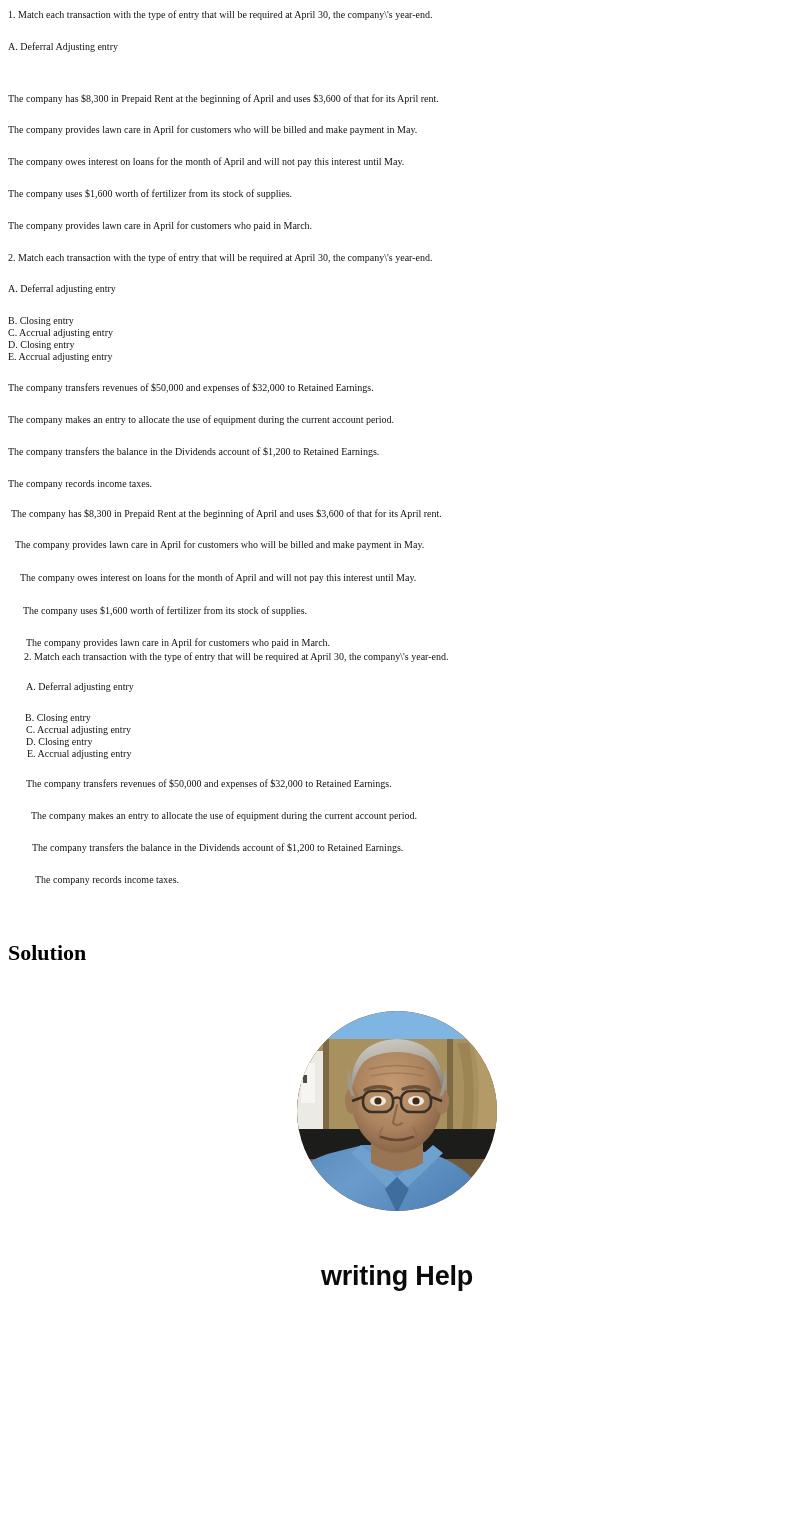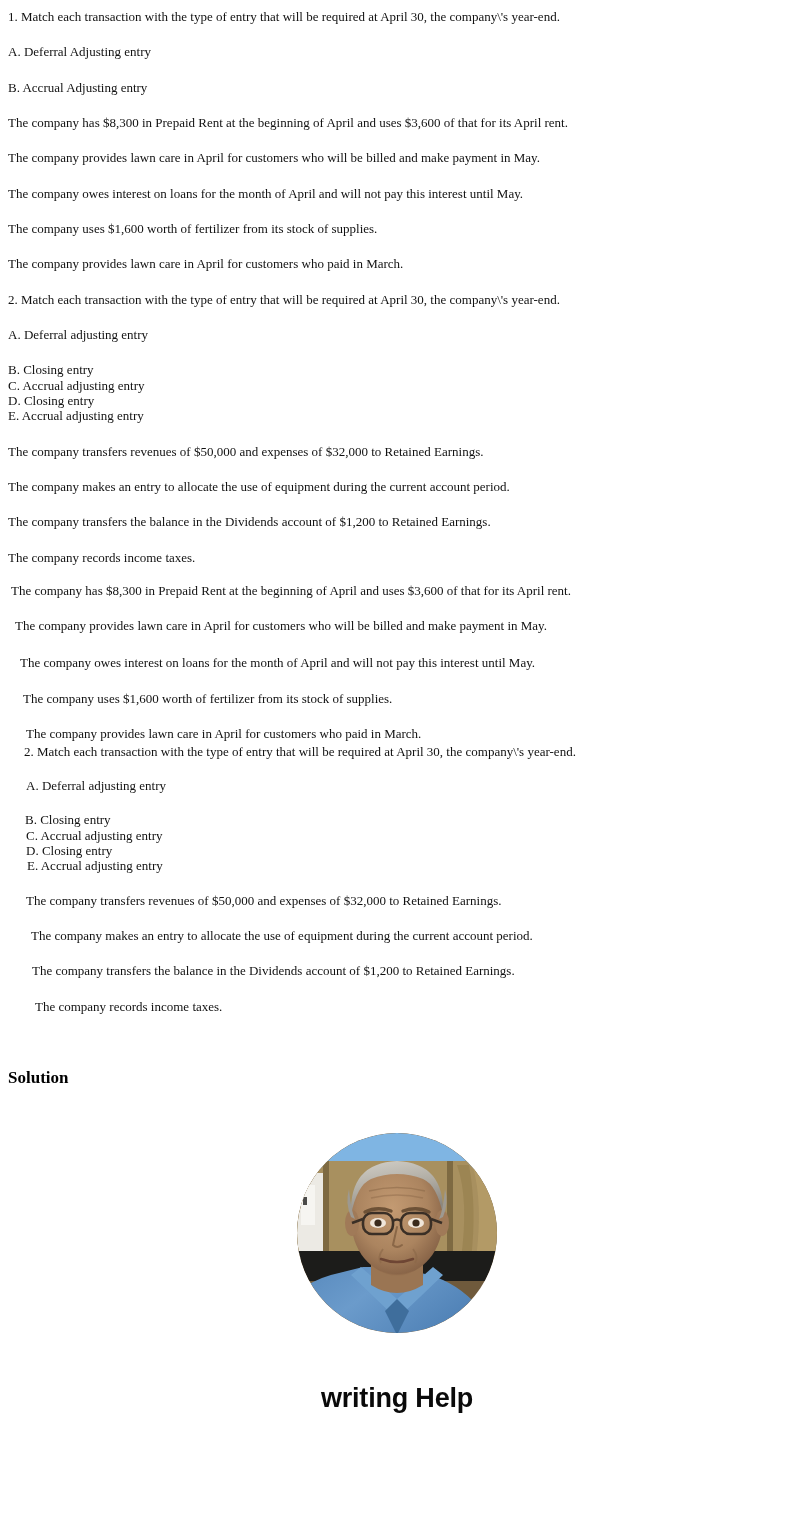--- a/index.html
+++ b/index.html
@@ -19,21 +19,21 @@
 
   .page {
     width: 794px;
     position: relative;
     padding: 0;
   }
 
   
   .qline {
     font-family: "Liberation Serif", "DejaVu Serif", serif;
-    font-size: 13px;
+    font-size: 10px;
     line-height: 1.18;
     color: #111111;
     white-space: pre-wrap;
   }
 
   
   .block-flat .qline {
     margin: 0 0 0 8px;
     padding: 0;
   }
@@ -44,21 +44,21 @@
 
   
   .block-indent .qline {
     margin: 0;
     padding: 0;
   }
 
   
   .solution-heading {
     font-family: "Liberation Serif", "DejaVu Serif", serif;
-    font-size: 17px;
+    font-size: 22px;
     font-weight: bold;
     color: #000000;
     margin-left: 8px;
   }
 
   
   .avatar-wrap {
     width: 100%;
     display: flex;
     justify-content: center;
@@ -88,21 +88,20 @@
 </head>
 <body>
 
 <div class="page">
 
   <div class="block-flat" style="padding-top:9px;">
     <div class="qline">1. Match each transaction with the type of entry that will be required at April 30, the company\'s year-end.</div>
     <div class="gap-lg"></div>
     <div class="qline">A. Deferral Adjusting entry</div>
     <div class="gap-lg"></div>
-    <div class="qline">B. Accrual Adjusting entry</div>
     <div class="gap-lg"></div>
     <div class="qline">The company has $8,300 in Prepaid Rent at the beginning of April and uses $3,600 of that for its April rent.</div>
     <div class="gap-lg"></div>
     <div class="qline">The company provides lawn care in April for customers who will be billed and make payment in May.</div>
     <div class="gap-lg"></div>
     <div class="qline">The company owes interest on loans for the month of April and will not pay this interest until May.</div>
     <div class="gap-lg"></div>
     <div class="qline">The company uses $1,600 worth of fertilizer from its stock of supplies.</div>
     <div class="gap-lg"></div>
     <div class="qline">The company provides lawn care in April for customers who paid in March.</div>

